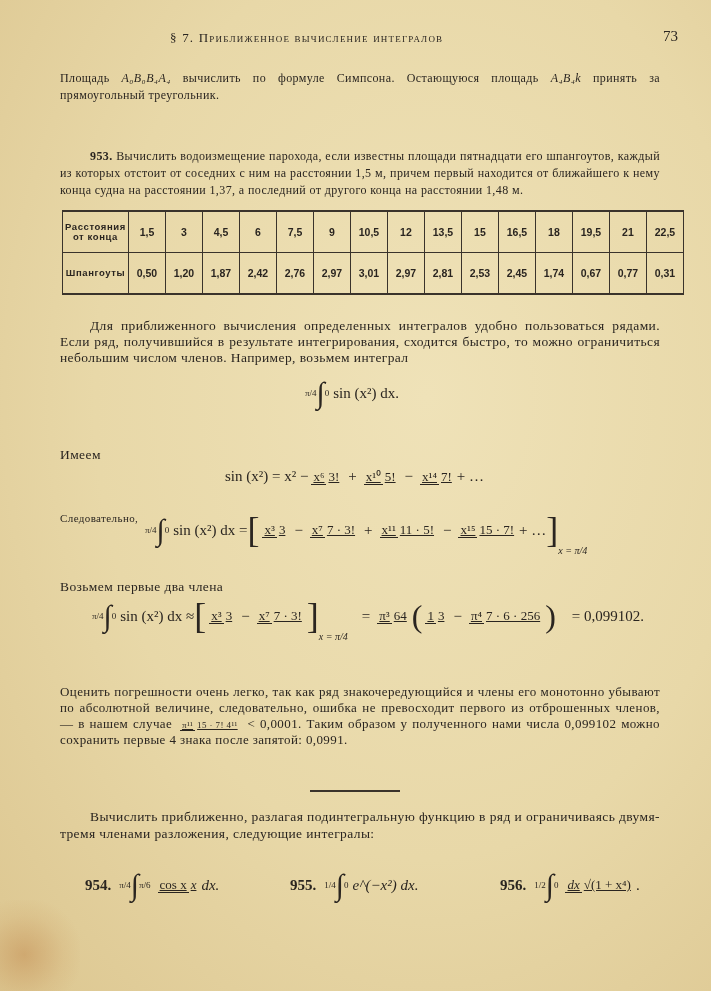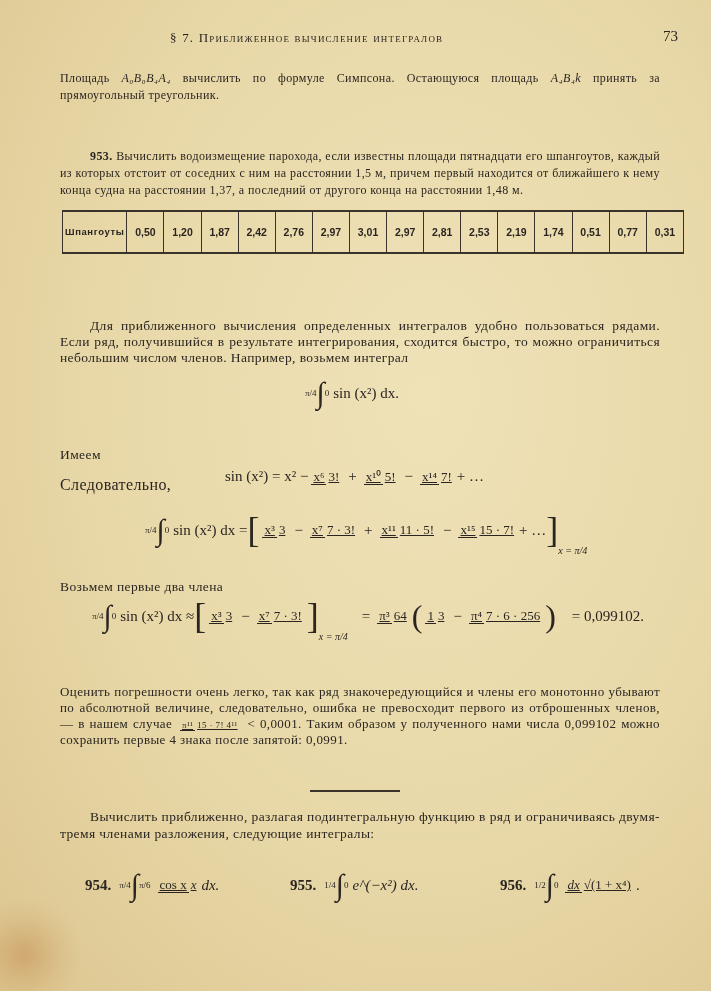--- a/index.html
+++ b/index.html
@@ -77,35 +77,53 @@
     <span>Площадь </span><i>A₀B₀B₄A₄</i><span> вычислить по формуле Симпсона. Остающуюся площадь </span><i>A₄B₄k</i><span> принять за прямоугольный треугольник.</span>
   </div>
 
   <div class="para indent" style="top:104px;margin-top:44px;">
     <span class="bold">953.</span>
     <span>Вычислить водоизмещение парохода, если известны площади пятнадцати его шпангоутов, каждый из которых отстоит от соседних с ним на расстоянии 1,5 м, причем первый находится от ближайшего к нему конца судна на расстоянии 1,37, а последний от другого конца на расстоянии 1,48 м.</span>
   </div>
 
   <table class="data">
     <tbody>
+        <tr>
+      <td class="rh">Расстояния от конца</td>
+      <td>1,5</td>
+      <td>3</td>
+      <td>4,5</td>
+      <td>6</td>
+      <td>7,5</td>
+      <td>9</td>
+      <td>10,5</td>
+      <td>12</td>
+      <td>13,5</td>
+      <td>15</td>
+      <td>16,5</td>
+      <td>18</td>
+      <td>19,5</td>
+      <td>21</td>
+      <td>22,5</td>
+    </tr>
     <tr>
       <td class="rh">Шпангоуты</td>
       <td>0,50</td>
       <td>1,20</td>
       <td>1,87</td>
       <td>2,42</td>
       <td>2,76</td>
       <td>2,97</td>
       <td>3,01</td>
       <td>2,97</td>
       <td>2,81</td>
       <td>2,53</td>
-      <td>2,19</td>
+      <td>2,45</td>
       <td>1,74</td>
-      <td>0,51</td>
+      <td>0,67</td>
       <td>0,77</td>
       <td>0,31</td>
     </tr>
   </tbody>
     </table>
 
   <div class="para indent" style="top:318px; font-size:13.5px; line-height:16px;">Для приближенного вычисления определенных интегралов удобно пользоваться рядами. Если ряд, получившийся в результате интегрирования, сходится быстро, то можно ограничиться небольшим числом членов. Например, возьмем интеграл</div>
 
   <div class="formula" style="left:305px; top:378px;">
     <span class="int">
@@ -130,21 +148,21 @@
         <span class="den">5!</span>
       </span>
     <span class="op">−</span>
     <span class="frac">
         <span class="num">x¹⁴</span>
         <span class="den">7!</span>
       </span>
     <span>+ …</span>
   </div>
 
-  <div class="para" style="top:476px; font-size:16px;">Следовательно,</div>
+  <div class="para" style="top:510px; font-size:11px;">Следовательно,</div>
 
   <div class="formula" style="left:145px; top:512px;">
     <span class="int">
       <span class="lim">π/4</span>
       <span class="sym">∫</span>
       <span class="lim">0</span>
     </span>
     <span>sin (x²) dx =</span>
     <span class="brk">[</span>
     <span class="frac">

